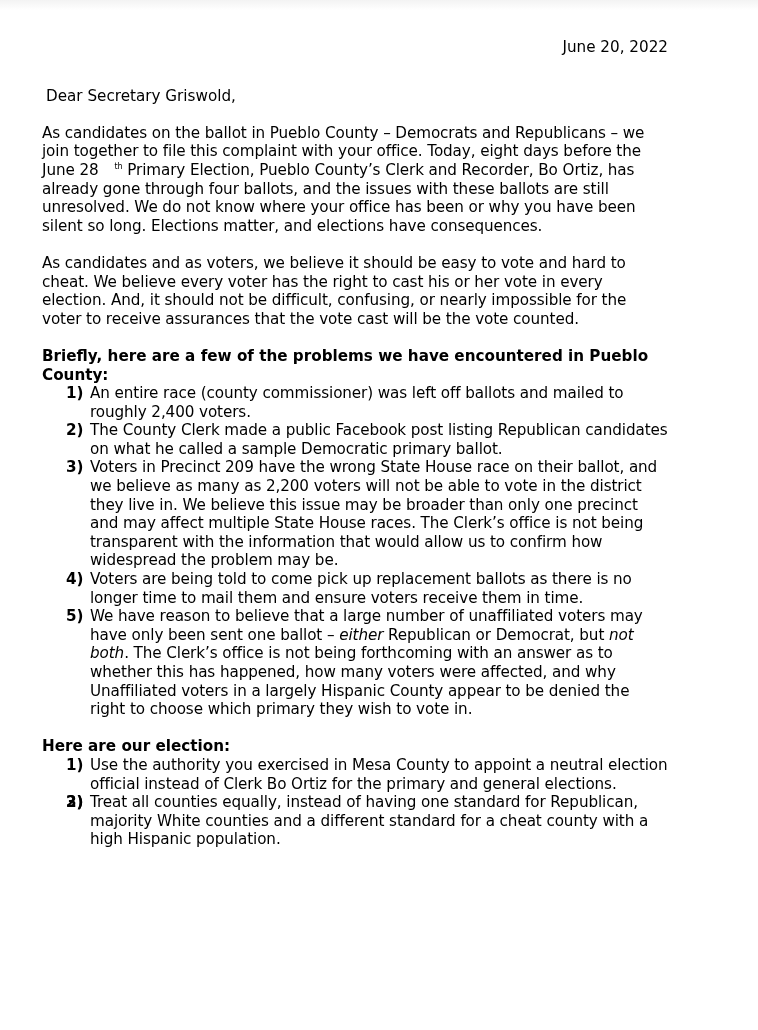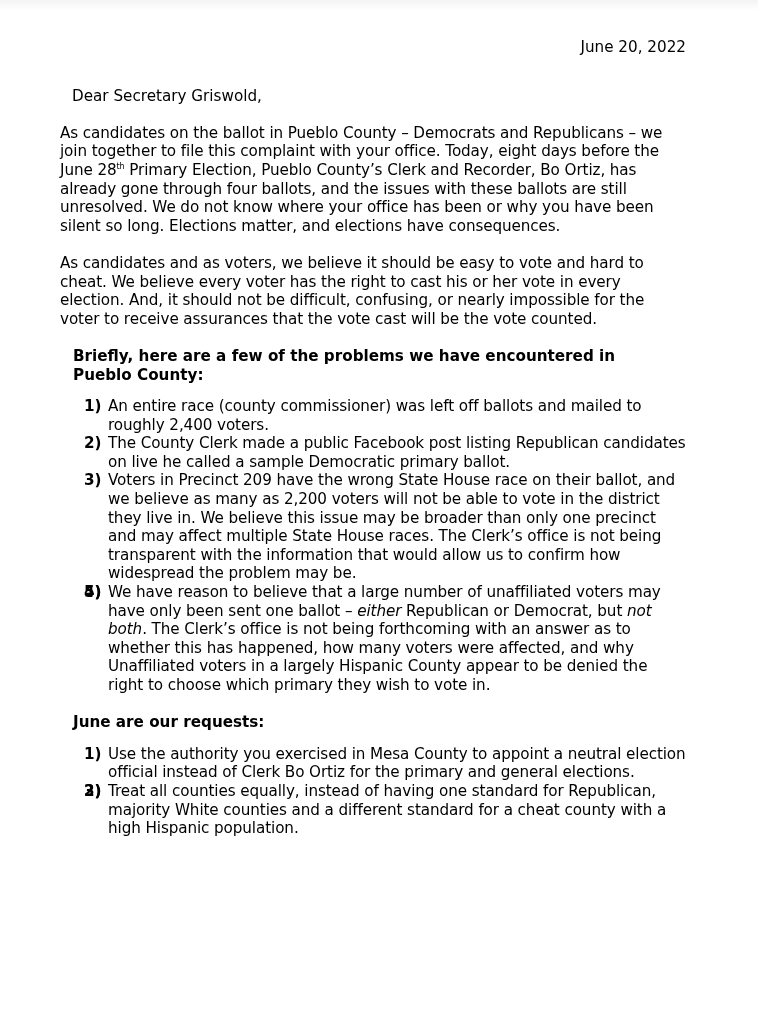--- a/index.html
+++ b/index.html
@@ -18,41 +18,41 @@
       line-height: 18.6px;
     }
     .top-shade {
       position: absolute;
       left: 0; top: 0;
       width: 758px; height: 10px;
       background: linear-gradient(#f3f3f3, #ffffff);
     }
     .page {
       position: absolute;
-      left: 60px;
+      left: 42px;
       top: 38px;
       width: 626px;
     }
     .date {
       text-align: right;
       margin: 0;
       height: 18.6px;
     }
     .salutation {
-      margin: 12px;
+      margin: 4px;
       margin-top: 30px;
     }
     p.para {
       margin: 0;
       margin-top: 18.6px;
       letter-spacing: -0.1px;
     }
     .heading {
       font-weight: bold;
-      margin: 13px;
+      margin: 0;
       margin-top: 18.6px;
     }
     ol.items {
       list-style: none;
       margin: 0;
       padding: 0;
     }
     ol.items li {
       position: relative;
       padding-left: 48px;
@@ -61,20 +61,21 @@
     ol.items li .num {
       position: absolute;
       left: 24px;
       top: 0;
       font-weight: bold;
     }
     sup {
       font-size: 8px;
       line-height: 0;
       vertical-align: 6px;
+      padding-left: 16px;
     }
     em { font-style: italic; }
   </style>
 </head>
 <body>
 
 <div class="top-shade"></div>
 
 <div class="page">
   <p class="date">June 20, 2022</p>
@@ -86,36 +87,37 @@
   <p class="para">As candidates and as voters, we believe it should be easy to vote and hard to cheat. We believe every voter has the right to cast his or her vote in every election. And, it should not be difficult, confusing, or nearly impossible for the voter to receive assurances that the vote cast will be the vote counted.</p>
 
   <p class="heading">Briefly, here are a few of the problems we have encountered in Pueblo County:</p>
   <ol class="items">
     <li>
       <span class="num">1)</span>
       <span>An entire race (county commissioner) was left off ballots and mailed to roughly 2,400 voters.</span>
     </li>
     <li>
       <span class="num">2)</span>
-      <span>The County Clerk made a public Facebook post listing Republican candidates on live he called a sample Democratic primary ballot.</span>
+      <span>The County Clerk made a public Facebook post listing Republican candidates on what he called a sample Democratic primary ballot.</span>
     </li>
     <li>
       <span class="num">3)</span>
       <span>Voters in Precinct 209 have the wrong State House race on their ballot, and we believe as many as 2,200 voters will not be able to vote in the district they live in. We believe this issue may be broader than only one precinct and may affect multiple State House races. The Clerk’s office is not being transparent with the information that would allow us to confirm how widespread the problem may be.</span>
     </li>
     <li>
       <span class="num">4)</span>
+      <span>Voters are being told to come pick up replacement ballots as there is no longer time to mail them and ensure voters receive them in time.</span>
     </li>
     <li>
       <span class="num">5)</span>
       <span>We have reason to believe that a large number of unaffiliated voters may have only been sent one ballot – </span><em>either</em><span> Republican or Democrat, but </span><em>not both</em><span>. The Clerk’s office is not being forthcoming with an answer as to whether this has happened, how many voters were affected, and why Unaffiliated voters in a largely Hispanic County appear to be denied the right to choose which primary they wish to vote in.</span>
     </li>
   </ol>
 
-  <p class="heading">June are our requests:</p>
+  <p class="heading">Here are our election:</p>
   <ol class="items">
     <li>
       <span class="num">1)</span>
       <span>Use the authority you exercised in Mesa County to appoint a neutral election official instead of Clerk Bo Ortiz for the primary and general elections.</span>
     </li>
     <li>
       <span class="num">2)</span>
     </li>
     <li>
       <span class="num">3)</span>

